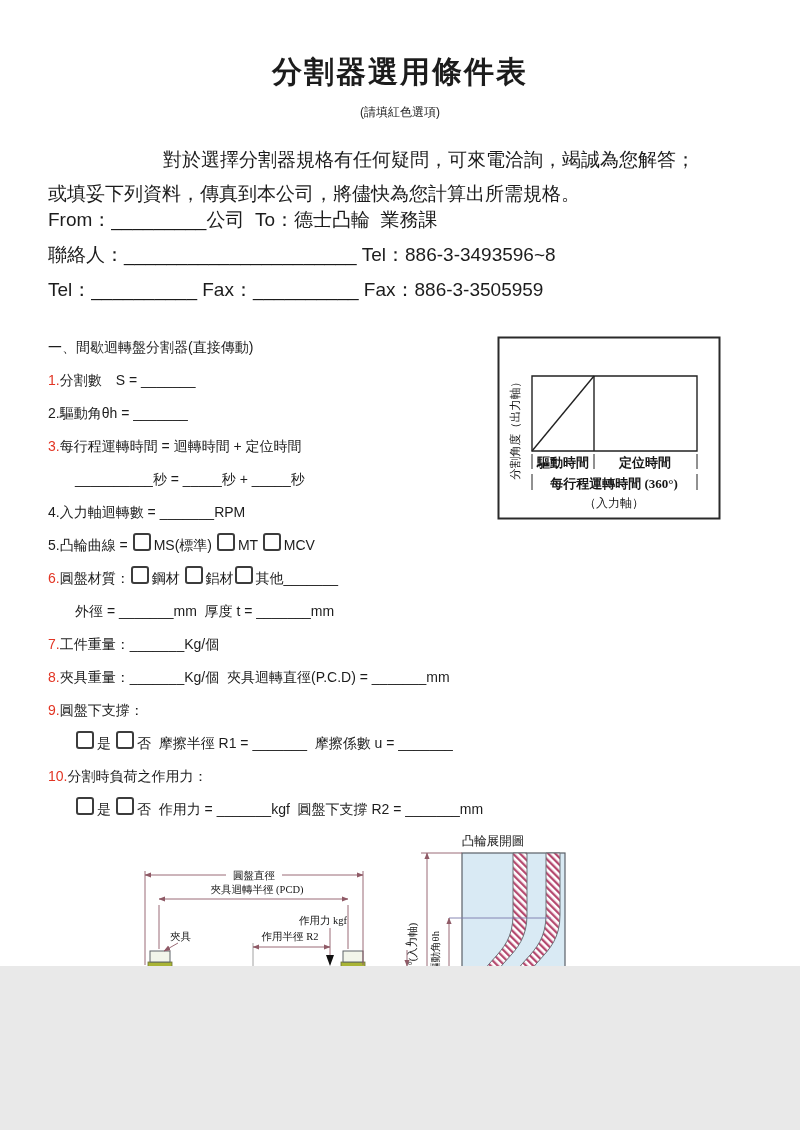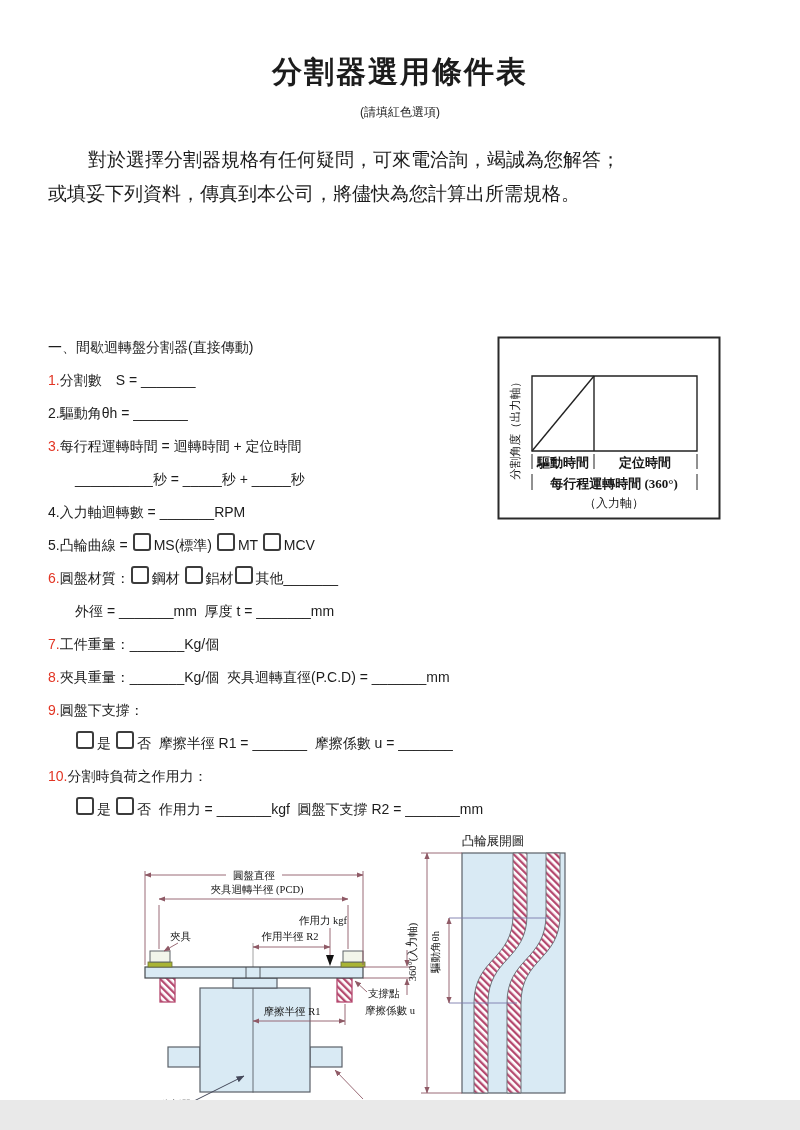--- a/index.html
+++ b/index.html
@@ -1,30 +1,30 @@
 <!DOCTYPE html>
 <html><head>
 <meta charset="utf-8">
 <style>
   html,body { margin:0; padding:0; background:#e9e9e9; }
   .page {
-    position:relative; width:800px; height:1100px; margin:0 auto;
+    position:relative; width:800px; height:966px; margin:0 auto;
     background:#ffffff; overflow:hidden;
     font-family:"Liberation Sans", sans-serif; color:#1c1c1c;
   }
   .title {
     position:absolute; top:52px; left:0; width:100%;
     text-align:center; font-size:30px; font-weight:bold; letter-spacing:2px;
   }
   .subtitle {
     position:absolute; top:104px; left:0; width:100%;
     text-align:center; font-size:12px;
   }
   .intro { position:absolute; left:48px; right:30px; top:143px; font-size:19px; line-height:34px; }
-  .intro .ind { padding-left:40px; }
+  .intro .ind { padding-left:40px;text-align:center; }
   .contact-block { position:absolute; left:48px; top:202px; font-size:19px; }
   .contact-block p { margin:0; line-height:35px; white-space:pre; }
   .form-block { position:absolute; left:48px; top:331px; font-size:14px; }
   .fheading { line-height:33px; white-space:pre; }
   .frow { line-height:33px; white-space:pre; }
   .frow.indent { padding-left:27px; }
   .num.red { color:#e23524; }
   .cb {
     display:inline-block; width:14px; height:14px;
     border:2px solid #3c3c3c; border-radius:3px;
@@ -48,20 +48,25 @@
 <div class="page">
 
   <div class="title">分割器選用條件表</div>
   <div class="subtitle">(請填紅色選項)</div>
 
   <div class="intro">
     <div class="ind">對於選擇分割器規格有任何疑問，可來電洽詢，竭誠為您解答；</div>
     <div>或填妥下列資料，傳真到本公司，將儘快為您計算出所需規格。</div>
   </div>
 
+  <div class="contact-block">
+    <p>From：_________公司  To：德士凸輪  業務課</p>
+    <p>聯絡人：______________________ Tel：886-3-3493596~8</p>
+    <p>Tel：__________ Fax：__________ Fax：886-3-3505959</p>
+  </div>
 
   <div class="form-block">
     <div class="fheading">一、間歇迴轉盤分割器(直接傳動)</div>
     <div>
         <div class="frow"><span class="num red">1.</span><span>分割數　S = </span><span class="blank">_______</span></div>
         <div class="frow"><span class="num">2.</span><span>驅動角θh = </span><span class="blank">_______</span></div>
         <div class="frow"><span class="num red">3.</span><span>每行程運轉時間 = 迴轉時間 + 定位時間</span></div>
         <div class="frow indent"><span class="blank">__________</span><span>秒 = </span><span class="blank">_____</span><span>秒 + </span><span class="blank">_____</span><span>秒</span></div>
         <div class="frow"><span class="num">4.</span><span>入力軸迴轉數 = </span><span class="blank">_______</span><span>RPM</span></div>
         <div class="frow"><span class="num">5.</span><span>凸輪曲線 = </span><span class="cb"></span><span>MS(標準) </span><span class="cb"></span><span>MT </span><span class="cb"></span><span>MCV</span></div>

